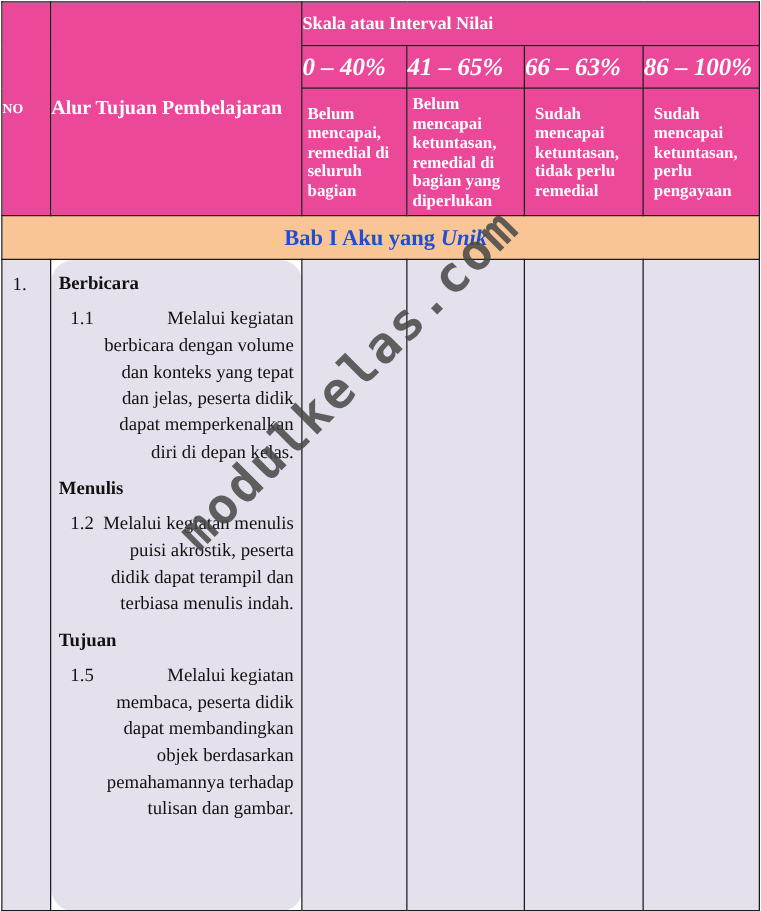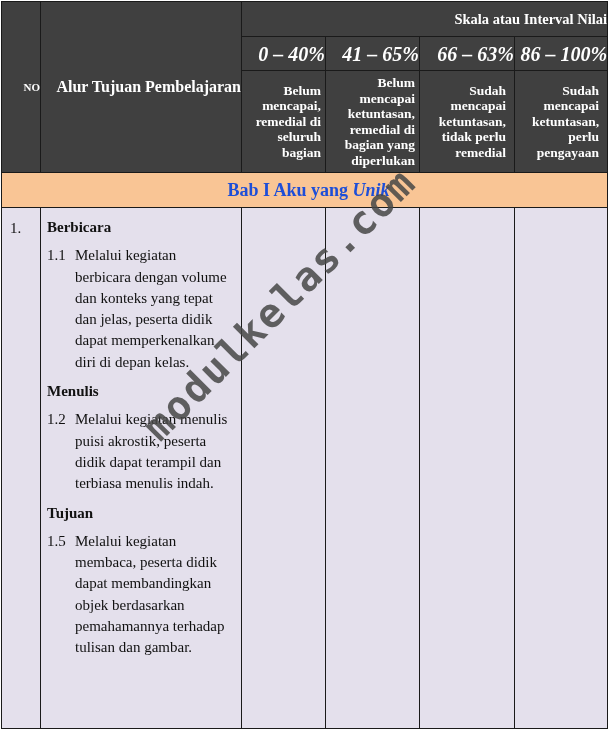--- a/index.html
+++ b/index.html
@@ -9,24 +9,24 @@
     border-collapse: collapse;
     table-layout: fixed;
     width: 606px;
   }
   table.rubric td, table.rubric th {
     border: 1.5px solid #1a1a1a;
     padding: 0;
     vertical-align: middle;
   }
   .hdr {
-    background: #404040;
+    background: #ec4899;
     color: #ffffff;
     font-weight: bold;
-    text-align: right;
+    text-align: left;
     font-size: 14px;
     line-height: 16px;
   }
   .hdr-title { height: 34px; font-size: 14.5px; }
   .hdr-pct { height: 33px; font-size: 20px; font-style: italic; }
   .hdr-desc { height: 101px; font-size: 13.5px; line-height: 15.5px; }
   .hdr-no { font-size: 11px; }
   .hdr-alur { font-size: 16px; }
   .bab {
     background: #F9C595;
@@ -38,23 +38,23 @@
     text-align: center;
   }
   .body-cell {
     background: #E4E0EC;
     vertical-align: top !important;
     color: #111;
     font-size: 15px;
     line-height: 21.3px;
   }
   .no-cell { padding: 10px 0 0 8px !important; }
-  .alur-cell { padding: 9px 6px 6px 6px !important; }
+  .alur-cell { padding: 9px 6px 6px 6px !important; border-radius: 18px; }
   .section-title { font-weight: bold; margin: 0 0 7px 0; }
-  .item { display: flex; margin: 0 0 8px 0; }
+  .item { display: flex; margin: 0 0 8px 0; text-align: right; }
   .item-num { width: 28px; flex: 0 0 28px; }
   .item-text { flex: 1; }
   .watermark {
     position: absolute;
     left: 150px; top: 410px;
     transform: rotate(-45deg);
     transform-origin: left center;
     font-family: "DejaVu Sans Mono", "Liberation Mono", monospace;
     font-weight: bold;
     font-size: 40px;

